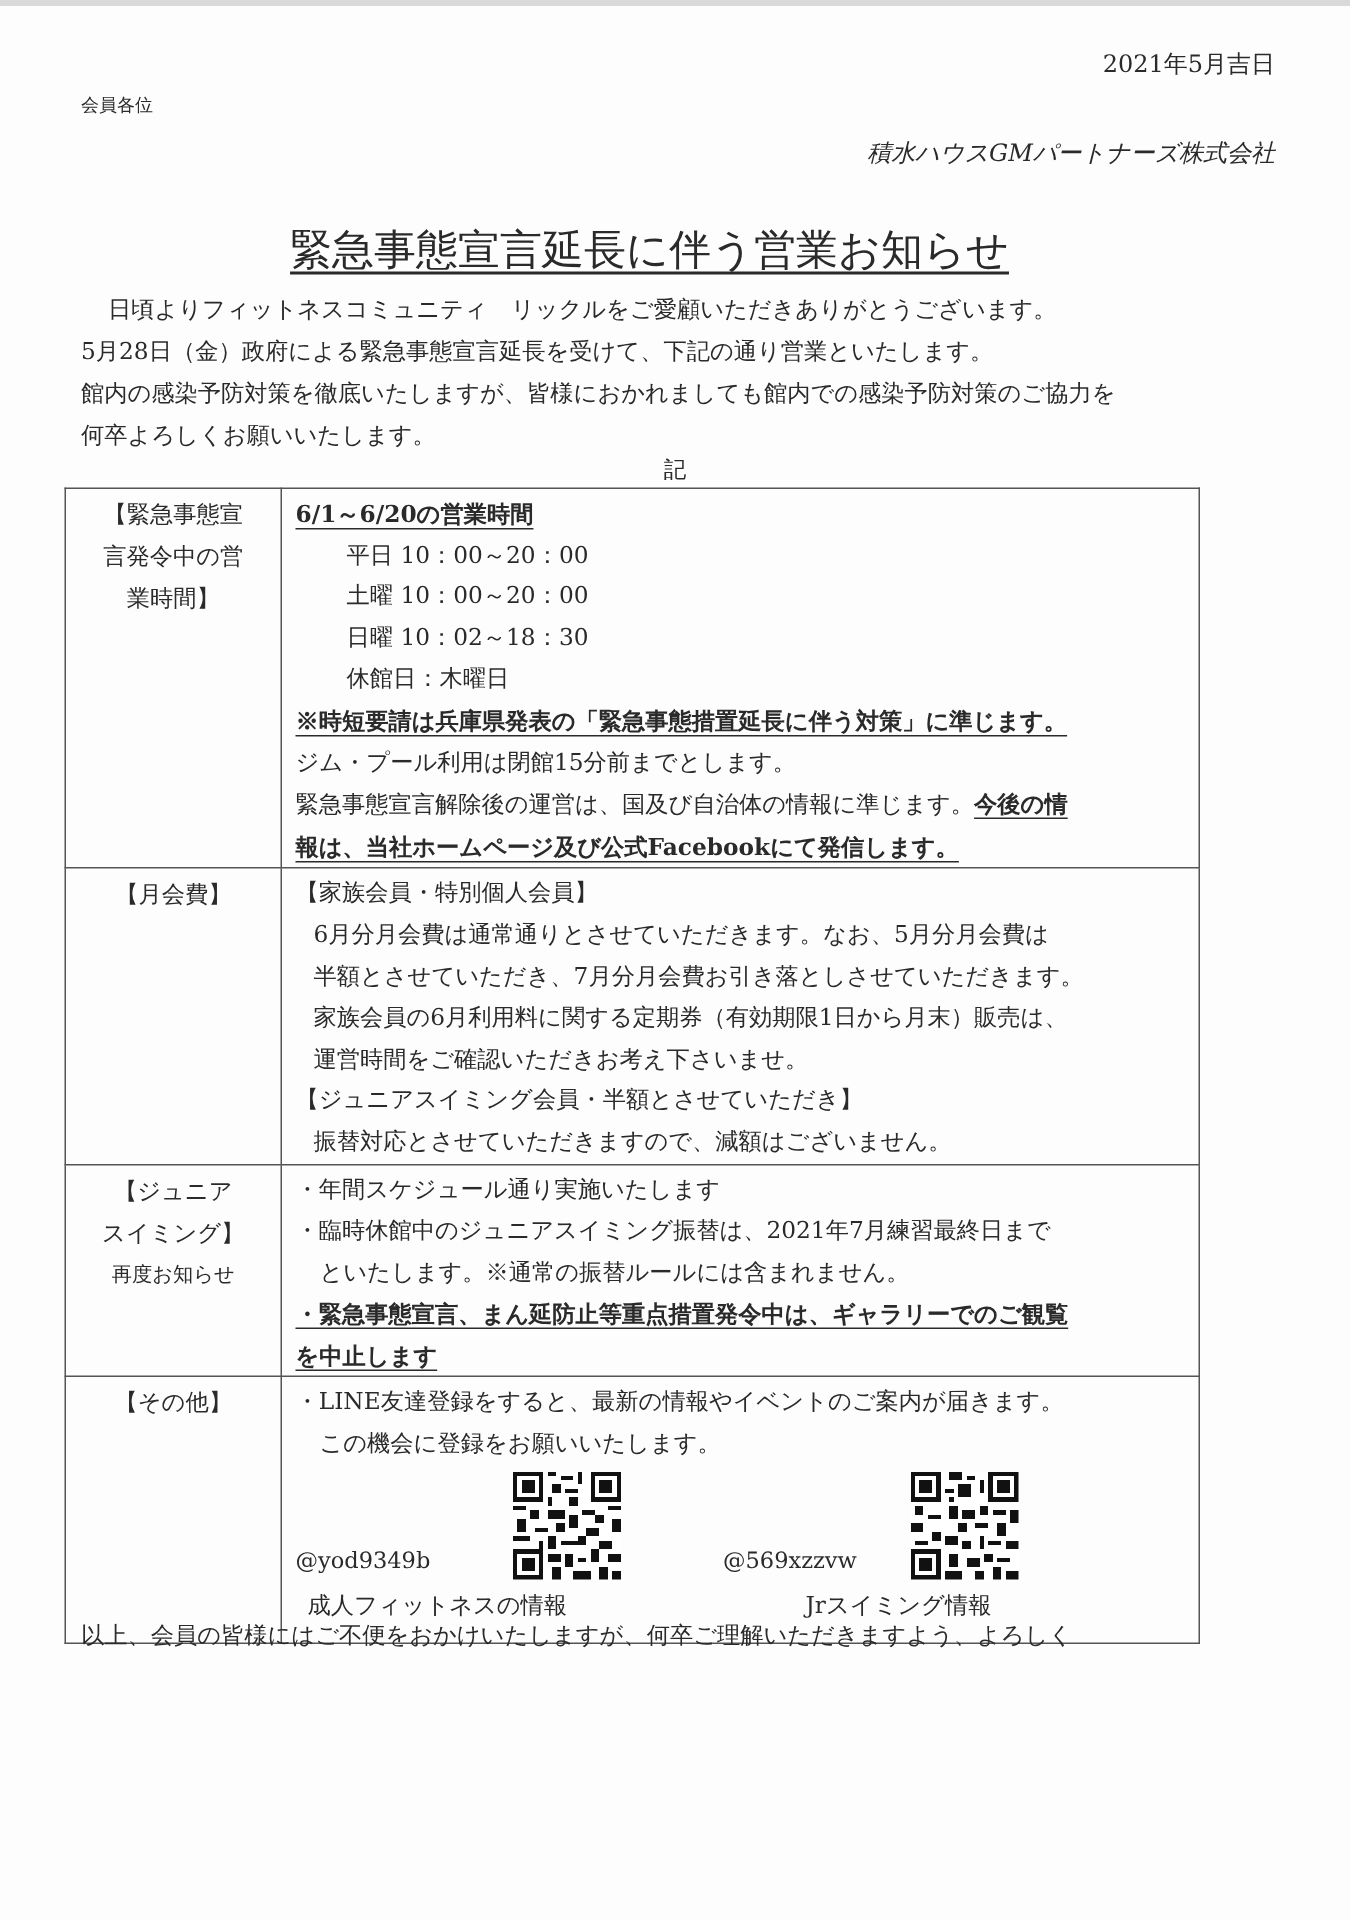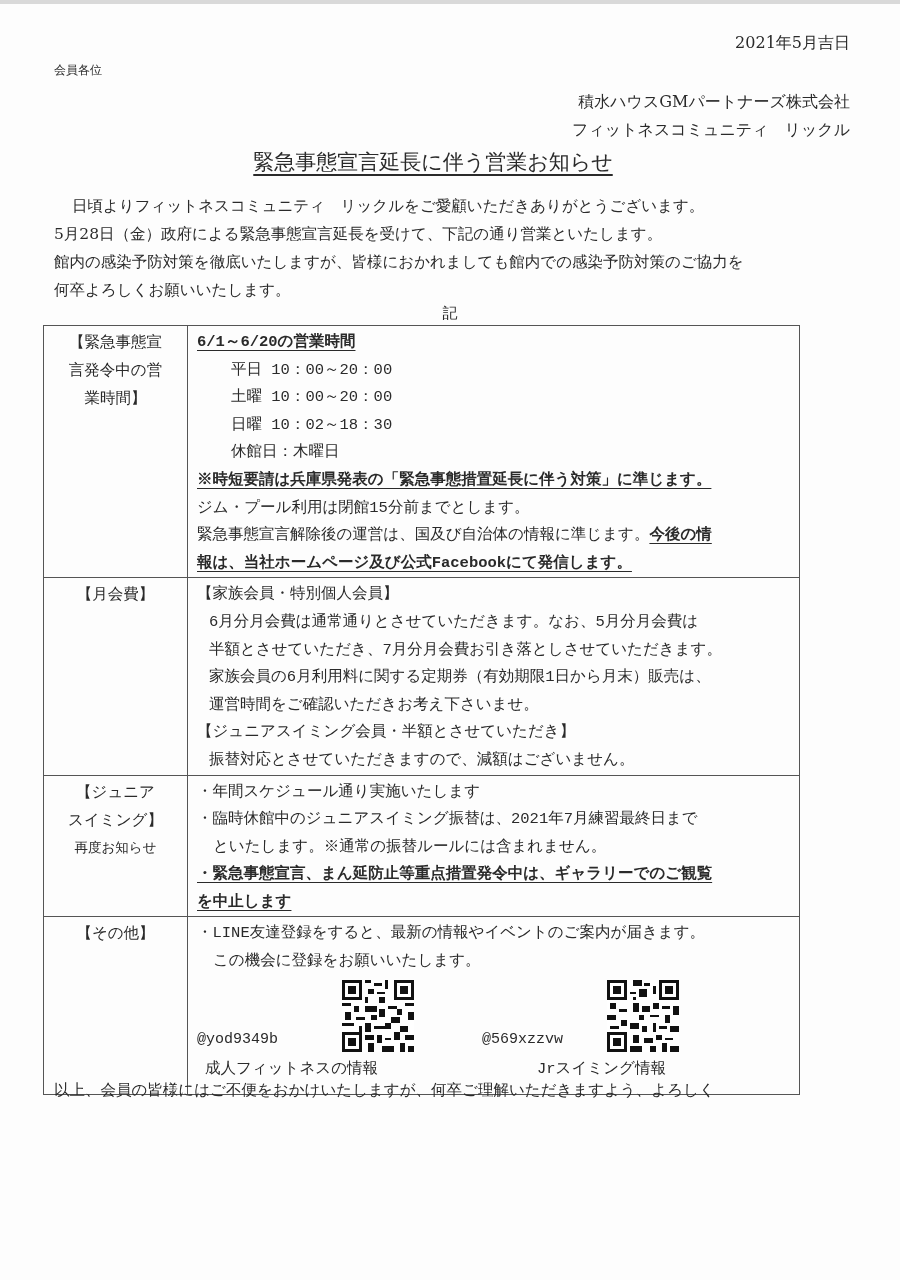--- a/index.html
+++ b/index.html
@@ -5,34 +5,34 @@
   html, body { margin: 0; padding: 0; }
   body {
     width: 900px; height: 1280px; background: #fdfdfd; position: relative;
     font-family: "DejaVu Serif", "Liberation Serif", serif; color: #2a2a2a;
     overflow: hidden;
   }
   .topbar { position: absolute; left: 0; top: 0; width: 900px; height: 4px; background: #d9d9d9; }
   .abs { position: absolute; white-space: nowrap; }
   .date { right: 50px; top: 33px; font-size: 16px; }
   .to { left: 54px; top: 62px; font-size: 12px; }
-  .company { right: 50px; top: 88px; font-size: 16px; text-align: right; }
+  .company { right: 50px; top: 88px; font-size: 16px; text-align: right; font-style: italic; }
   .company div { height: 28px; line-height: 28px; }
-  .title { left: 0; width: 866px; top: 148px; text-align: center; font-size: 21px; }
+  .title { left: 0; width: 866px; top: 148px; text-align: center; font-size: 28px; }
   .title span { text-decoration: underline; text-underline-offset: 5px; text-decoration-thickness: 1.5px; }
   .intro { left: 54px; top: 192px; font-size: 15.5px; line-height: 28px; }
   .intro p { margin: 0; white-space: nowrap; }
   .intro .indent { padding-left: 18px; }
   .ki { left: 0; width: 900px; top: 304px; text-align: center; font-size: 15px; }
 
   table.main {
     position: absolute; left: 43px; top: 325px; width: 757px;
     border-collapse: collapse; font-size: 15.5px; table-layout: fixed;
   }
-  table.main td { border: 1.5px solid #555; vertical-align: top; padding: 0; font-family: Liberation Mono, monospace; }
+  table.main td { border: 1.5px solid #555; vertical-align: top; padding: 0; }
   td.label { width: 143px; text-align: center; line-height: 28px; padding-top: 3px !important; }
   td.body { padding: 3px 8px 0 9px !important; line-height: 27.6px; }
   .line { white-space: nowrap; }
   .u { text-decoration: underline; text-underline-offset: 4px; }
   .b { font-weight: bold; }
   .hours { padding-left: 34px; }
   .ind1 { padding-left: 12px; }
   .ind2 { padding-left: 16px; }
   .small-label { font-size: 13.5px; }
 
@@ -47,21 +47,20 @@
 </style>
 </head>
 <body>
 
 <div class="topbar"></div>
 
 <div class="abs date">2021年5月吉日</div>
 <div class="abs to">会員各位</div>
 <div class="abs company">
   <div>積水ハウスGMパートナーズ株式会社</div>
-  <div>フィットネスコミュニティ　リックル</div>
 </div>
 
 <div class="abs title">
   <span>緊急事態宣言延長に伴う営業お知らせ</span>
 </div>
 
 <div class="abs intro">
   <p class="indent">日頃よりフィットネスコミュニティ　リックルをご愛顧いただきありがとうございます。</p>
   <p>5月28日（金）政府による緊急事態宣言延長を受けて、下記の通り営業といたします。</p>
   <p>館内の感染予防対策を徹底いたしますが、皆様におかれましても館内での感染予防対策のご協力を</p>

